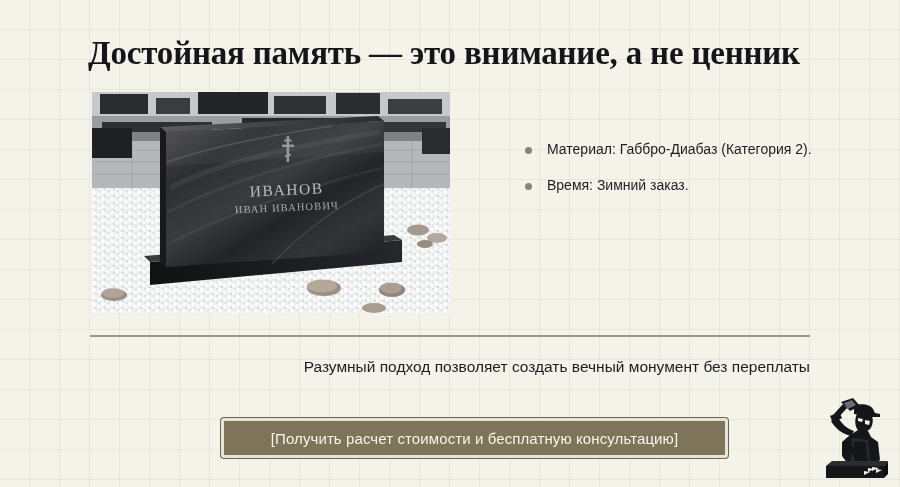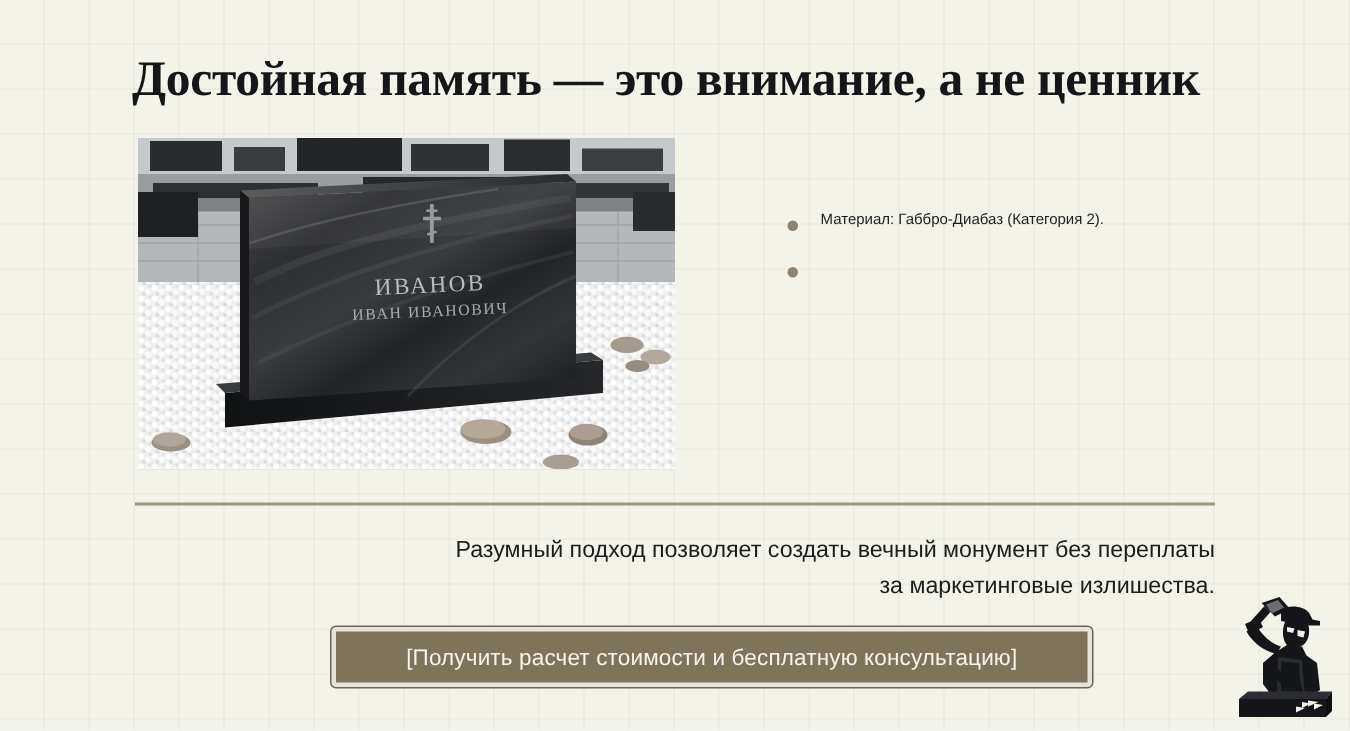--- a/index.html
+++ b/index.html
@@ -57,21 +57,21 @@
   #bullets {
     position: absolute;
     left: 521px;
     top: 140px;
     width: 320px;
   }
   .bullet-row {
     position: relative;
     padding-left: 26px;
     margin-bottom: 17px;
-    font-size: 10px;
+    font-size: 14px;
     line-height: 1.38;
     color: #1d1d1f;
   }
   .bullet-row:last-child { margin-bottom: 0; }
   .bullet-dot {
     position: absolute;
     left: 4px;
     top: 7px;
     width: 7px;
     height: 7px;
@@ -261,28 +261,28 @@
     </svg>
   </div>
 
   <div id="bullets">
     <div class="bullet-row">
       <span class="bullet-dot"></span>
       <span>Материал: Габбро-Диабаз (Категория 2).</span>
     </div>
     <div class="bullet-row">
       <span class="bullet-dot"></span>
+      <span>Время: Зимний заказ.</span>
     </div>
   </div>
 
   <div id="divider"></div>
 
   <div id="caption">
     <div>Разумный подход позволяет создать вечный монумент без переплаты</div>
-    <div>за маркетинговые излишества.</div>
   </div>
 
   <div id="cta">[Получить расчет стоимости и бесплатную консультацию]</div>
 
   <div id="logo">
     <svg width="84" height="82" viewBox="0 0 84 82" xmlns="http://www.w3.org/2000/svg">
       <g fill="#15161a">
 
         <path d="M46 8 C52 5 62 6 65 11 L67 15 L72 16 L72 19 L62 19 L46 16 Z"></path>
 

